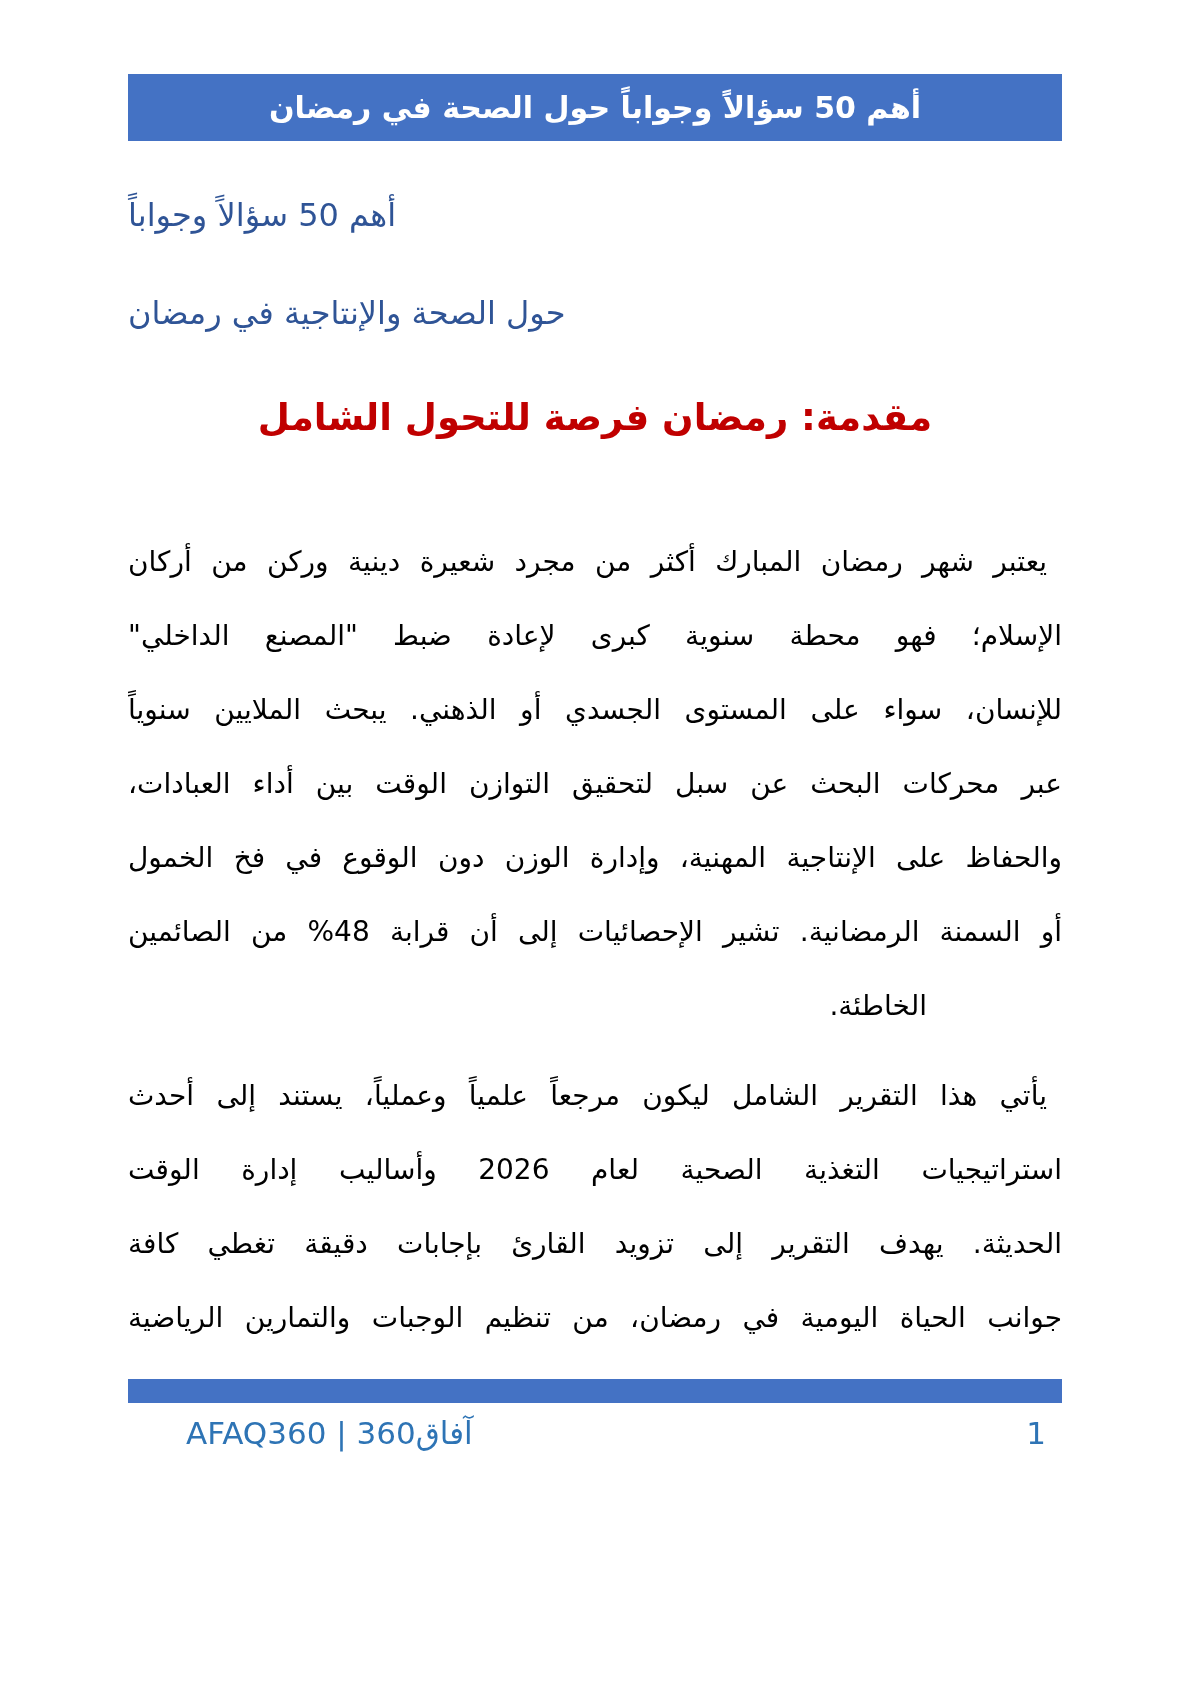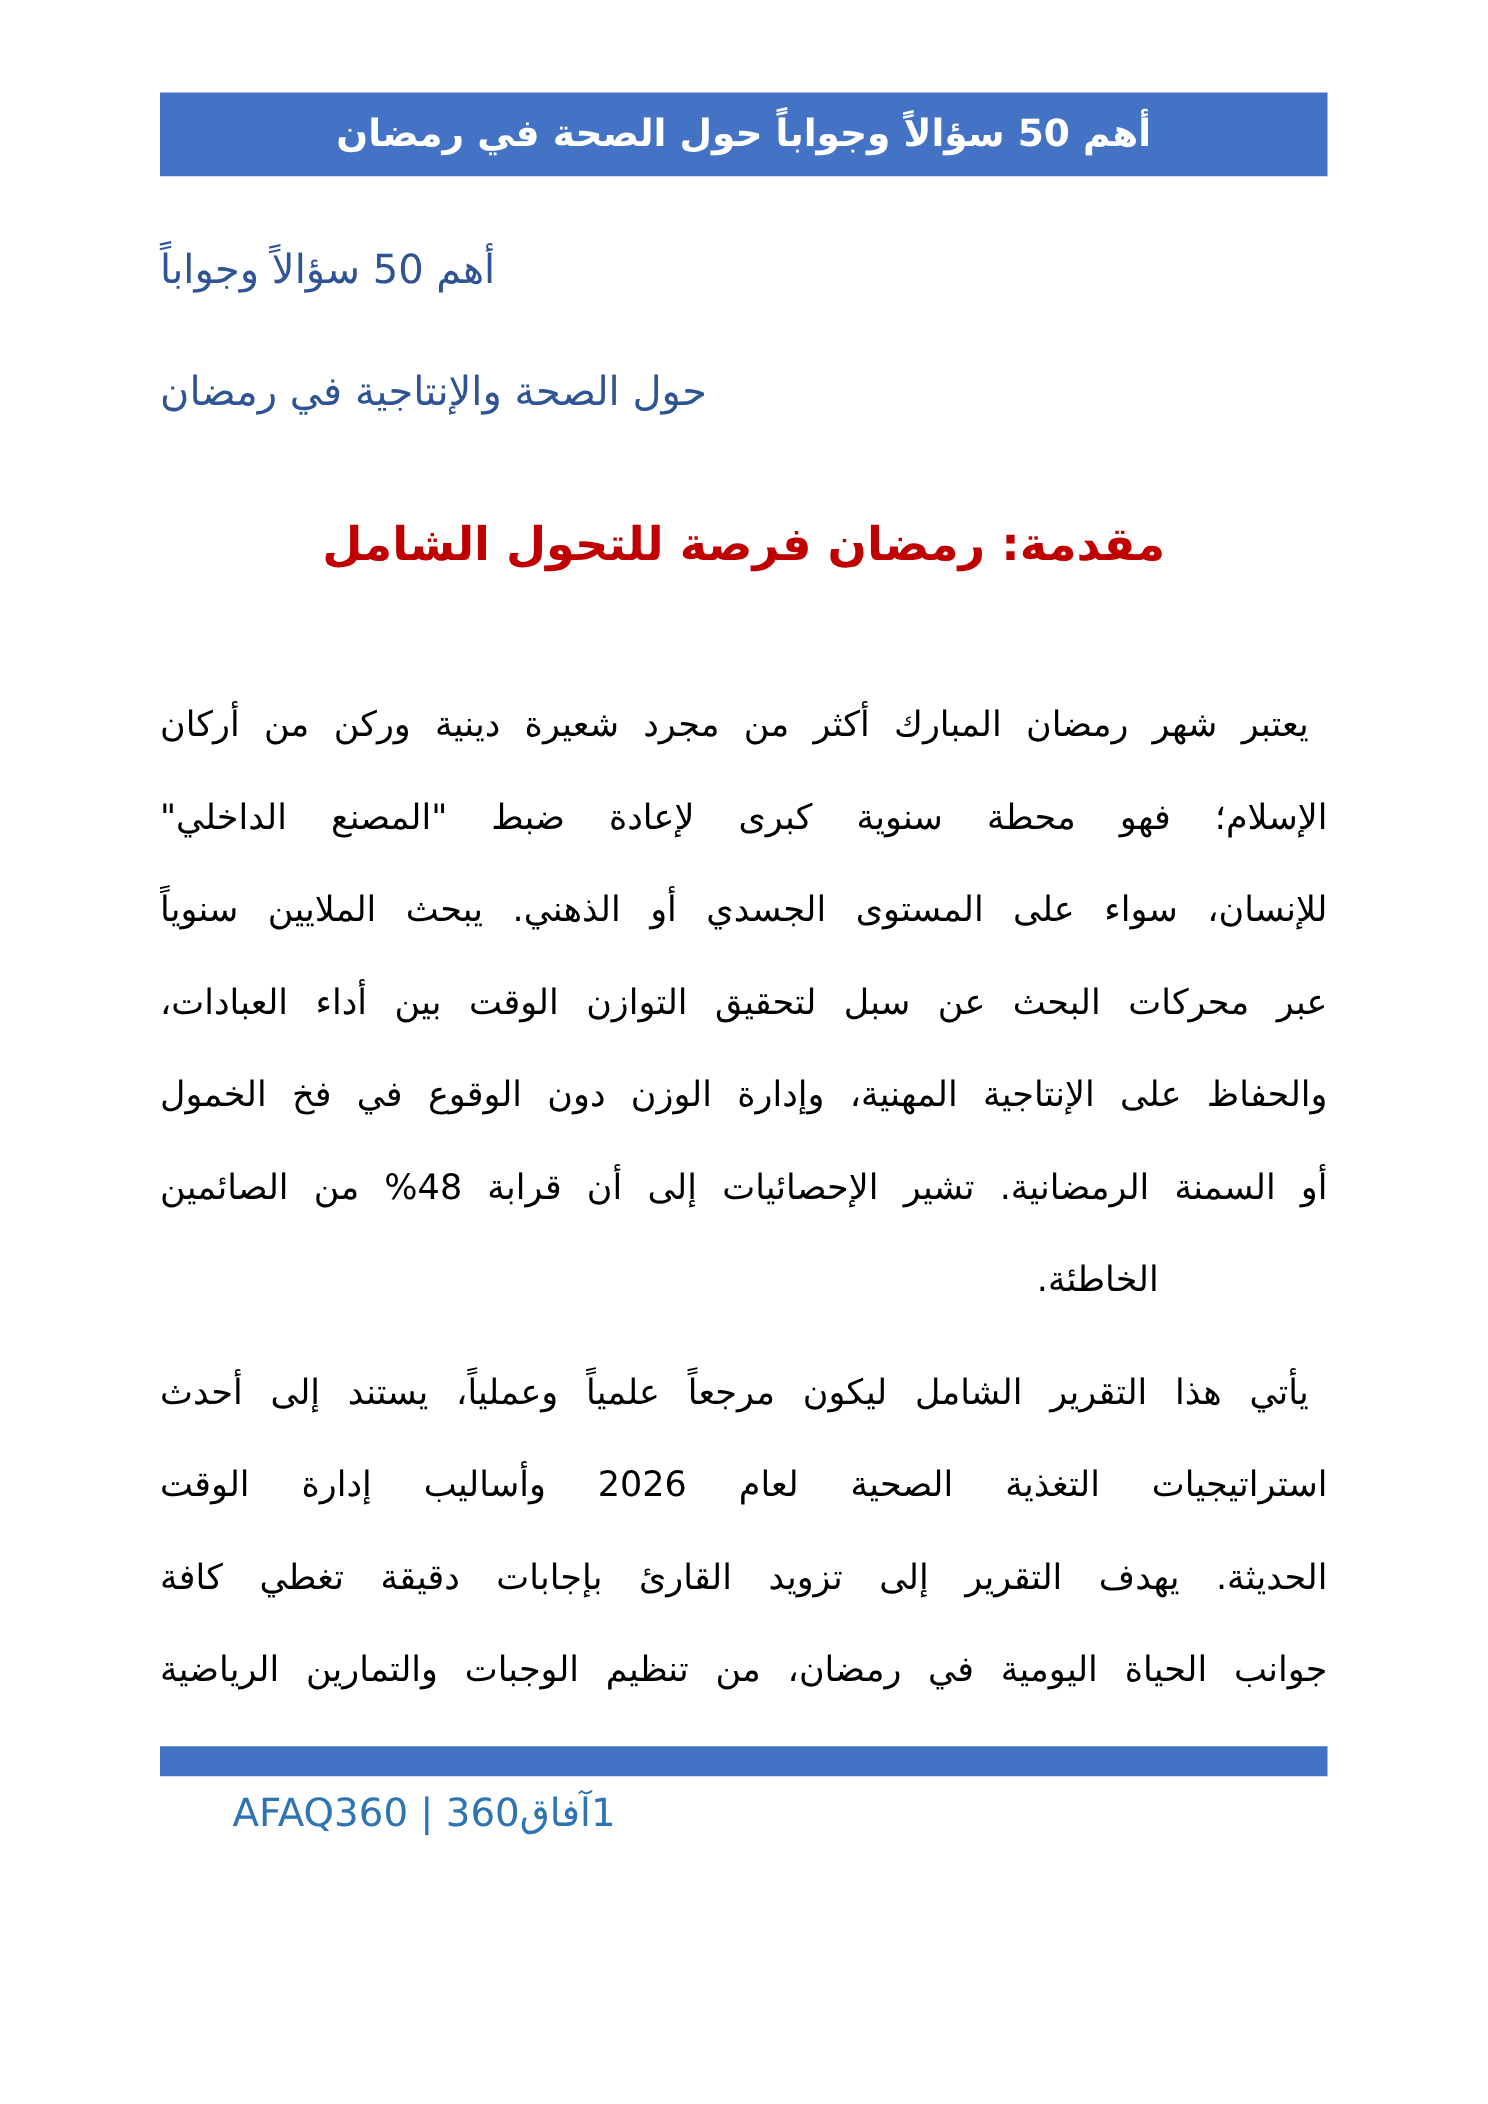--- a/index.html
+++ b/index.html
@@ -41,21 +41,21 @@
     text-align:left;
     color:var(--title-blue);
     font-weight:400;
     font-size:32px;
     line-height:64px;
   }
   .doc-title.line1{margin-top:42px;}
   .doc-title.line2{margin-top:34px;}
   
   .section-heading{
-    margin-top:64px;
+    margin-top:46px;
     text-align:center;
     color:var(--heading-red);
     font-weight:700;
     font-size:37px;
     line-height:54px;
   }
   
   .body-text{
     margin-top:80px;
     font-size:28px;
@@ -81,20 +81,21 @@
   .footer-rule{
     margin-top:24px;
     height:24px;
     background:var(--accent-bar);
   }
   .footer-row{
     margin-top:12px;
     direction:ltr;
     display:flex;
     align-items:center;
+    justify-content:space-between;
     padding:0 16px 0 58px;
     font-size:31px;
     color:var(--footer-blue);
   }
   .footer-brand{direction:rtl;unicode-bidi:isolate;}
   .page-number{direction:ltr;}
 </style>
 </head>
 <body>
 

